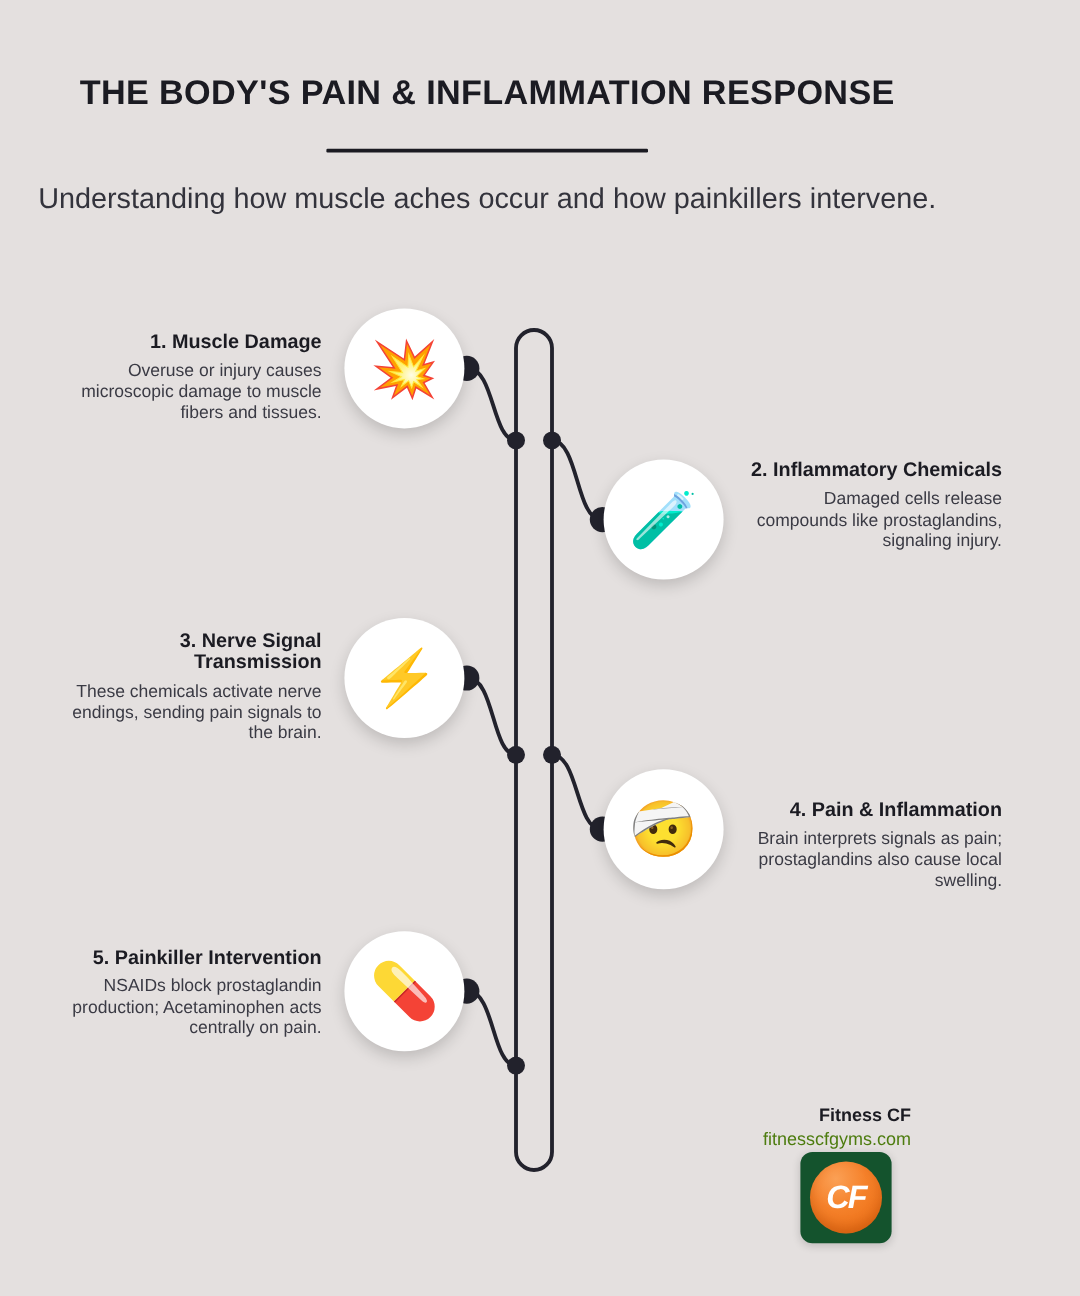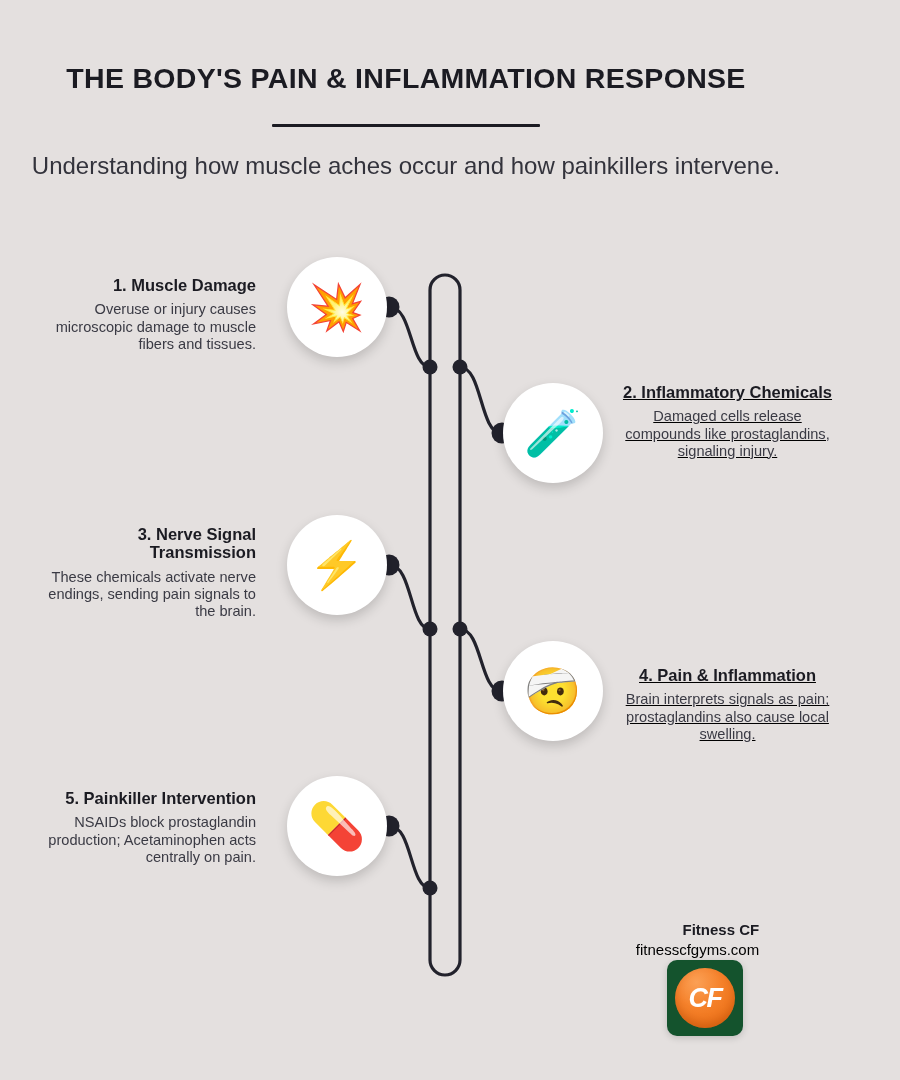--- a/index.html
+++ b/index.html
@@ -71,40 +71,40 @@
     align-items: center;
     justify-content: center;
     font-size: 46px;
     line-height: 1;
   }
   .step-text {
     position: absolute;
     width: 215px;
   }
   .step-text.left  { text-align: right; }
-  .step-text.right { text-align: center; text-decoration: underline; }
+  .step-text.right { text-align: right; }
 
   .step-title {
     margin: 0;
     font-size: 16.5px;
     font-weight: bold;
     color: #1b1b22;
     line-height: 1.12;
   }
   .step-desc {
     margin: 0;
     padding-top: 7px;
     font-size: 14.6px;
     color: #3a3a44;
     line-height: 1.17;
   }
 
   
   .step.side-left  .step-icon { left: 287px; top: 0; }
-  .step.side-left  .step-text { left: 41px; }
+  .step.side-left  .step-text { left: 53px; }
   
   .step.side-right .step-icon { left: 503px; top: 0; }
   .step.side-right .step-text { left: 620px; }
 
   
   #footer {
     position: absolute;
     left: 555px;
     top: 938px;
     width: 300px;
@@ -119,21 +119,21 @@
     padding-right: 15px;
   }
   #footer-brand {
     font-size: 15px;
     font-weight: bold;
     color: #1b1b22;
     line-height: 1.35;
   }
   #footer-url {
     font-size: 15px;
-    color: #000000;
+    color: #4d7c0f;
     line-height: 1.35;
   }
   #footer-logo {
     width: 76px;
     height: 76px;
     background: #14532d;
     border-radius: 10px;
     box-shadow: 0 2px 7px rgba(0,0,0,0.16);
     display: flex;
     align-items: center;

